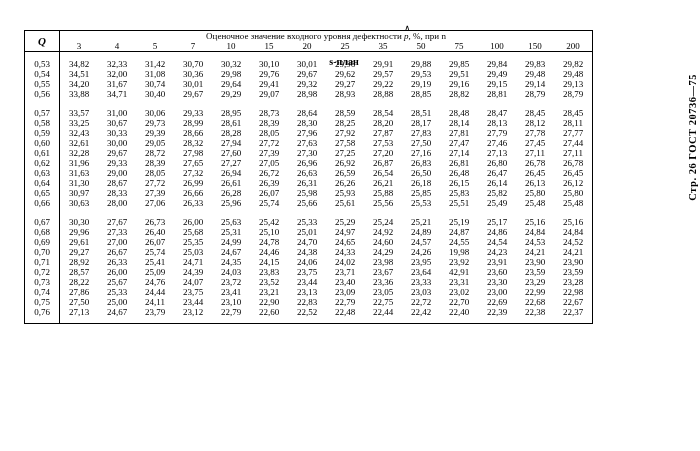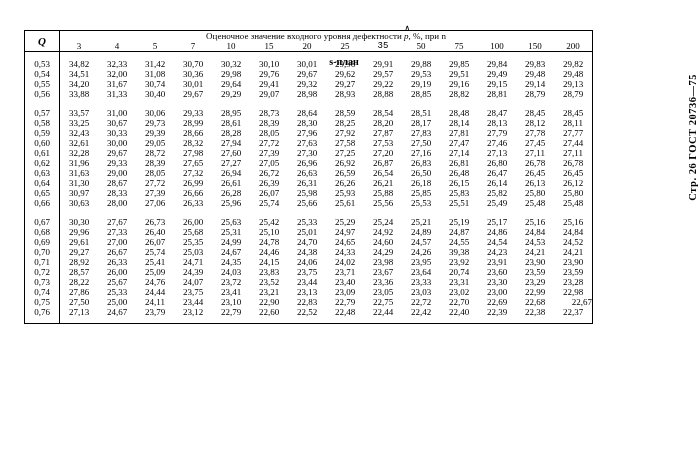--- a/index.html
+++ b/index.html
@@ -104,21 +104,21 @@
           </tr>
           <tr>
             <td class="colnum" style="border-bottom: 1px solid rgb(0, 0, 0); width: 38px;">3</td>
             <td class="colnum" style="border-bottom: 1px solid rgb(0, 0, 0); width: 38px;">4</td>
             <td class="colnum" style="border-bottom: 1px solid rgb(0, 0, 0); width: 38px;">5</td>
             <td class="colnum" style="border-bottom: 1px solid rgb(0, 0, 0); width: 38px;">7</td>
             <td class="colnum" style="border-bottom: 1px solid rgb(0, 0, 0); width: 38px;">10</td>
             <td class="colnum" style="border-bottom: 1px solid rgb(0, 0, 0); width: 38px;">15</td>
             <td class="colnum" style="border-bottom: 1px solid rgb(0, 0, 0); width: 38px;">20</td>
             <td class="colnum" style="border-bottom: 1px solid rgb(0, 0, 0); width: 38px;">25</td>
-            <td class="colnum" style="border-bottom: 1px solid rgb(0, 0, 0); width: 38px; font-family: Liberation Mono, monospace;">35</td>
+            <td class="colnum" style="border-bottom: 1px solid rgb(0, 0, 0); width: 38px;">35</td>
             <td class="colnum" style="border-bottom: 1px solid rgb(0, 0, 0); width: 38px;">50</td>
             <td class="colnum" style="border-bottom: 1px solid rgb(0, 0, 0); width: 38px;">75</td>
             <td class="colnum" style="border-bottom: 1px solid rgb(0, 0, 0); width: 38px;">100</td>
             <td class="colnum" style="border-bottom: 1px solid rgb(0, 0, 0); width: 38px;">150</td>
             <td class="colnum" style="border-bottom: 1px solid rgb(0, 0, 0); width: 38px; border-right: 1px solid rgb(0, 0, 0);">200</td>
           </tr>
           <tr class="rowspace">
             <td style="height: 7px; border-left: 1px solid rgb(0, 0, 0); border-right: 1px solid rgb(0, 0, 0);"></td>
             <td style="height: 7px;"></td>
             <td style="height: 7px;"></td>
@@ -182,21 +182,21 @@
             <td class="dcell">29,22</td>
             <td class="dcell">29,19</td>
             <td class="dcell">29,16</td>
             <td class="dcell">29,15</td>
             <td class="dcell">29,14</td>
             <td class="dcell" style="border-right: 1px solid rgb(0, 0, 0);">29,13</td>
           </tr>
           <tr>
             <td class="rowlbl" style="border-left: 1px solid rgb(0, 0, 0); border-right: 1px solid rgb(0, 0, 0);">0,56</td>
             <td class="dcell">33,88</td>
-            <td class="dcell">31,33</td>
+            <td class="dcell">34,71</td>
             <td class="dcell">30,40</td>
             <td class="dcell">29,67</td>
             <td class="dcell">29,29</td>
             <td class="dcell">29,07</td>
             <td class="dcell">28,98</td>
             <td class="dcell">28,93</td>
             <td class="dcell">28,88</td>
             <td class="dcell">28,85</td>
             <td class="dcell">28,82</td>
             <td class="dcell">28,81</td>
@@ -463,21 +463,21 @@
             <td class="dcell">29,27</td>
             <td class="dcell">26,67</td>
             <td class="dcell">25,74</td>
             <td class="dcell">25,03</td>
             <td class="dcell">24,67</td>
             <td class="dcell">24,46</td>
             <td class="dcell">24,38</td>
             <td class="dcell">24,33</td>
             <td class="dcell">24,29</td>
             <td class="dcell">24,26</td>
-            <td class="dcell">39,38</td>
+            <td class="dcell">19,98</td>
             <td class="dcell">24,23</td>
             <td class="dcell">24,21</td>
             <td class="dcell" style="border-right: 1px solid rgb(0, 0, 0);">24,21</td>
           </tr>
           <tr>
             <td class="rowlbl" style="border-left: 1px solid rgb(0, 0, 0); border-right: 1px solid rgb(0, 0, 0);">0,71</td>
             <td class="dcell">28,92</td>
             <td class="dcell">26,33</td>
             <td class="dcell">25,41</td>
             <td class="dcell">24,71</td>
@@ -497,21 +497,21 @@
             <td class="dcell">28,57</td>
             <td class="dcell">26,00</td>
             <td class="dcell">25,09</td>
             <td class="dcell">24,39</td>
             <td class="dcell">24,03</td>
             <td class="dcell">23,83</td>
             <td class="dcell">23,75</td>
             <td class="dcell">23,71</td>
             <td class="dcell">23,67</td>
             <td class="dcell">23,64</td>
-            <td class="dcell">20,74</td>
+            <td class="dcell">42,91</td>
             <td class="dcell">23,60</td>
             <td class="dcell">23,59</td>
             <td class="dcell" style="border-right: 1px solid rgb(0, 0, 0);">23,59</td>
           </tr>
           <tr>
             <td class="rowlbl" style="border-left: 1px solid rgb(0, 0, 0); border-right: 1px solid rgb(0, 0, 0);">0,73</td>
             <td class="dcell">28,22</td>
             <td class="dcell">25,67</td>
             <td class="dcell">24,76</td>
             <td class="dcell">24,07</td>
@@ -551,21 +551,21 @@
             <td class="dcell">23,44</td>
             <td class="dcell">23,10</td>
             <td class="dcell">22,90</td>
             <td class="dcell">22,83</td>
             <td class="dcell">22,79</td>
             <td class="dcell">22,75</td>
             <td class="dcell">22,72</td>
             <td class="dcell">22,70</td>
             <td class="dcell">22,69</td>
             <td class="dcell">22,68</td>
-            <td class="dcell" style="border-right: 1px solid rgb(0, 0, 0); text-align: right;">22,67</td>
+            <td class="dcell" style="border-right: 1px solid rgb(0, 0, 0);">22,67</td>
           </tr>
           <tr>
             <td class="rowlbl" style="border-left: 1px solid rgb(0, 0, 0); border-right: 1px solid rgb(0, 0, 0);">0,76</td>
             <td class="dcell">27,13</td>
             <td class="dcell">24,67</td>
             <td class="dcell">23,79</td>
             <td class="dcell">23,12</td>
             <td class="dcell">22,79</td>
             <td class="dcell">22,60</td>
             <td class="dcell">22,52</td>

